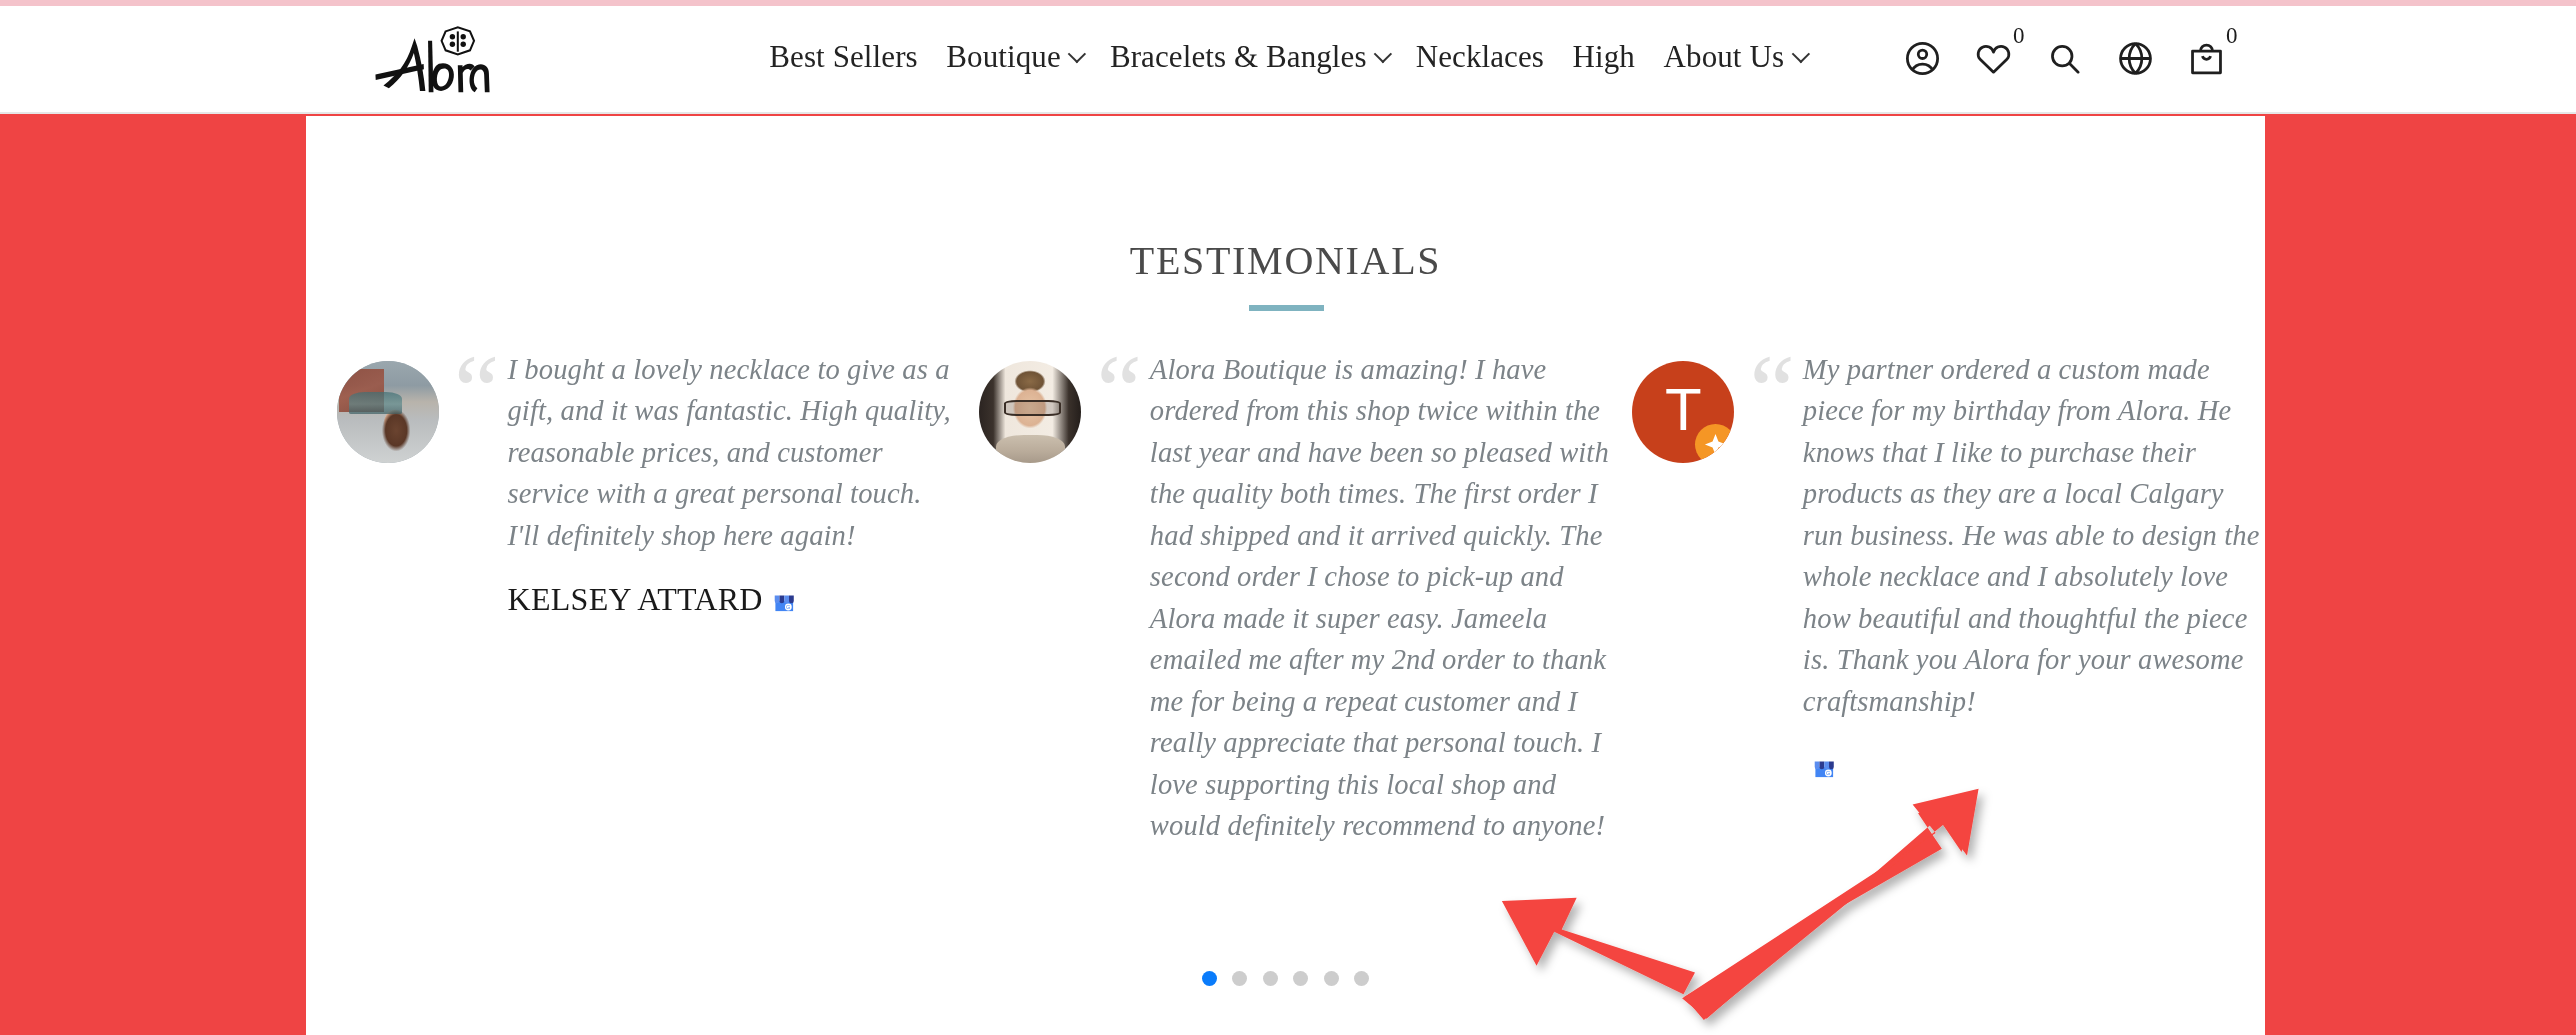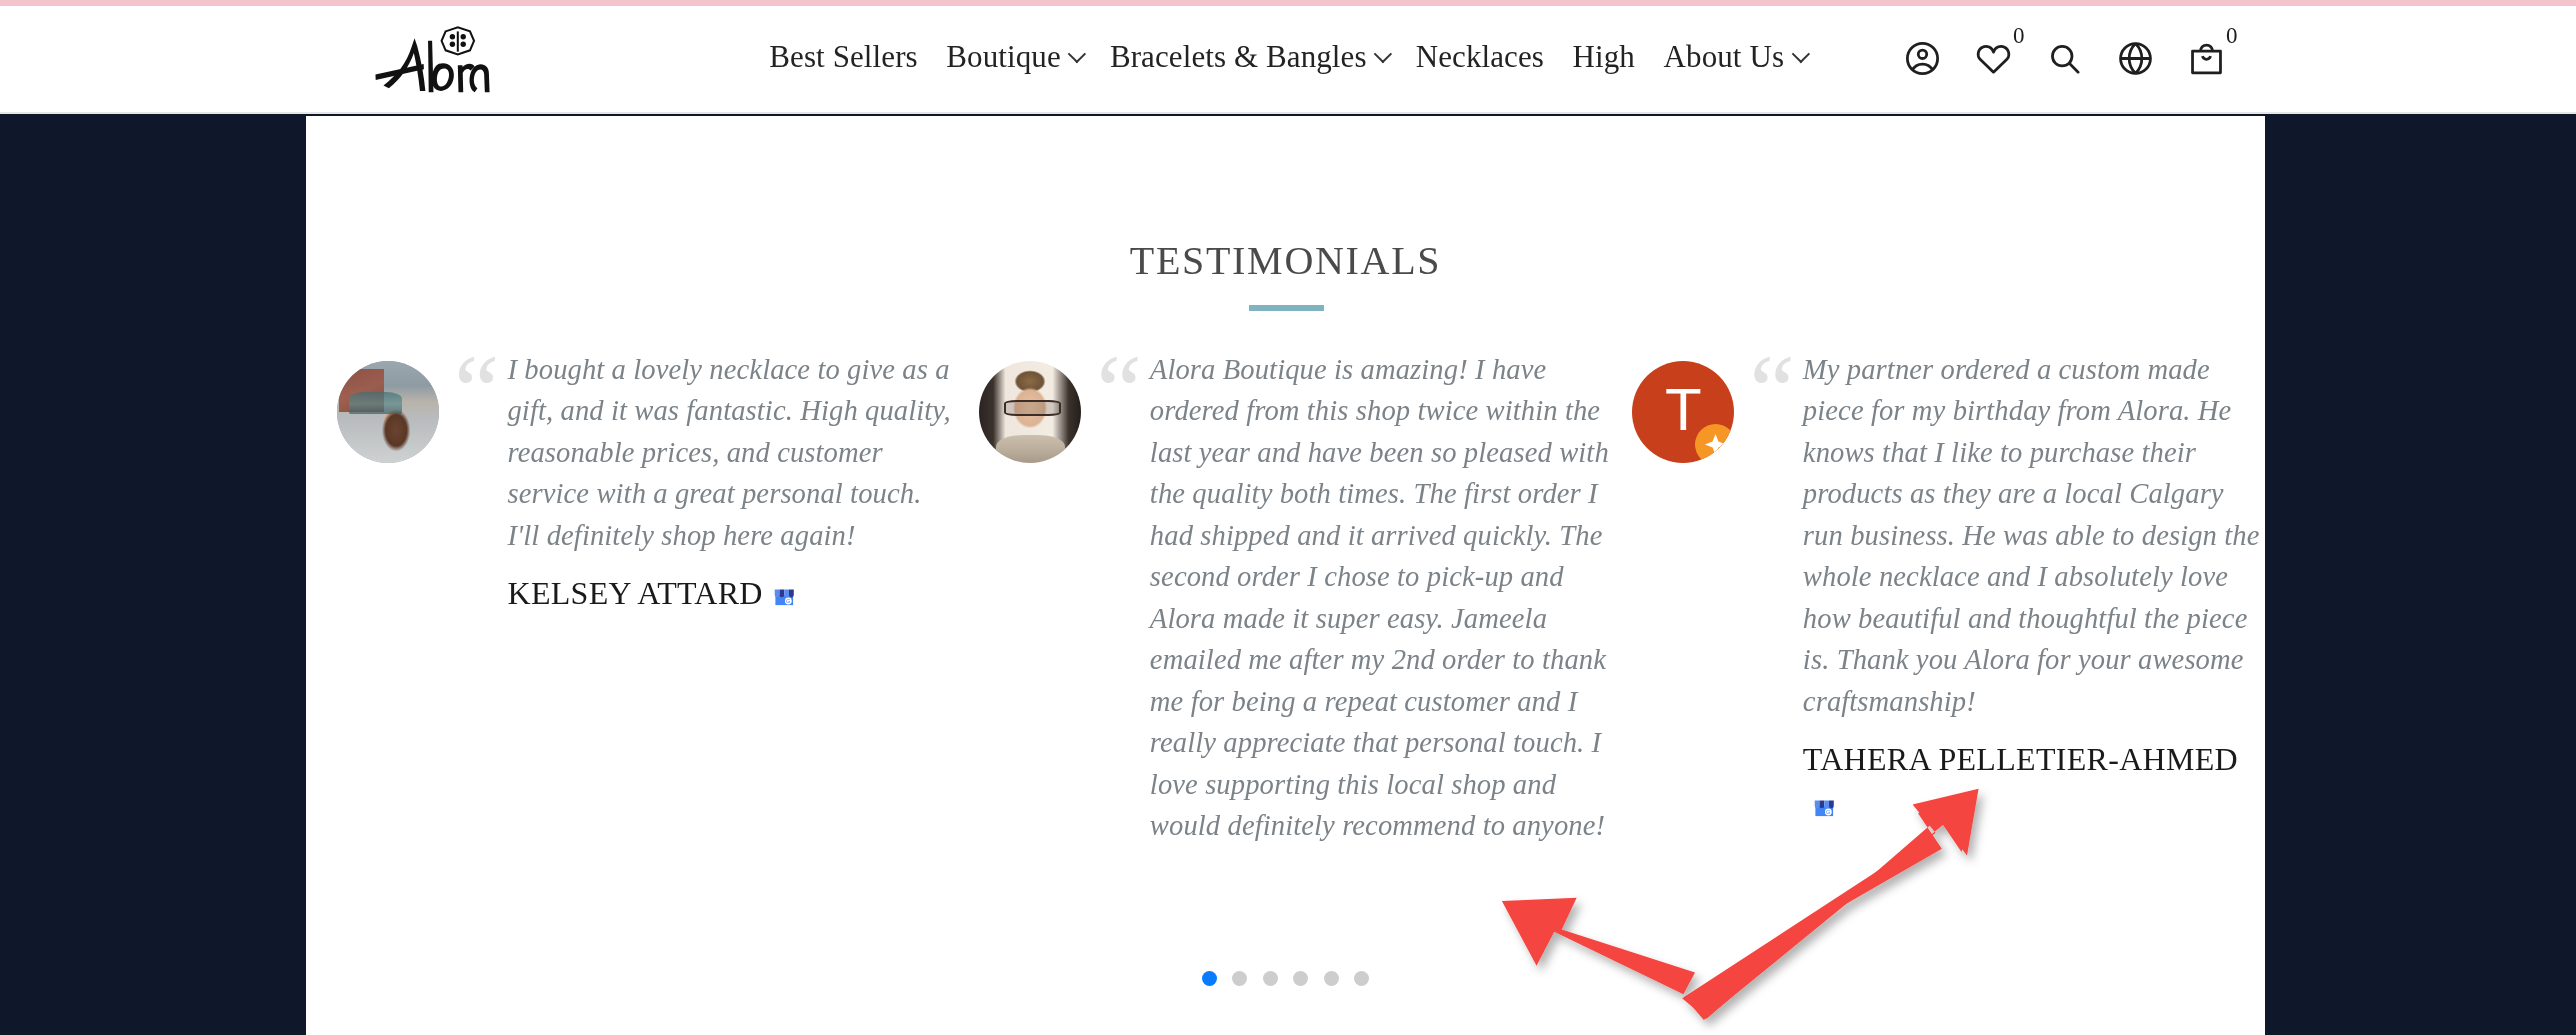--- a/index.html
+++ b/index.html
@@ -9,21 +9,21 @@
     height: 1035px;
     overflow: hidden;
     background: #f7f7f7;
     font-family: "Liberation Serif", serif;
   }
 
   .page {
     position: relative;
     width: 2576px;
     height: 1035px;
-    background: #0f172a;
+    background: #ef4444;
   }
 
   
   .topbar {
     position: absolute;
     top: 0; left: 0;
     width: 2576px;
     height: 6.1px;
     background: #f4c3cb;
   }
@@ -187,21 +187,21 @@
   .quote-text {
     font-family: Liberation Serif, serif;
     font-style: italic;
     font-size: 28.6px;
     line-height: 1.45;
     color: #7c8388;
     letter-spacing: 0.1px;
   }
 
   .author {
-    margin-top: 15px;
+    margin-top: 21px;
     font-family: "Liberation Serif", serif;
     font-size: 32px;
     color: #1a1a1a;
     letter-spacing: 0.3px;
     line-height: 1.42;
   }
 
   .gbadge {
     display: inline-block;
     vertical-align: -4.1px;
@@ -460,21 +460,21 @@
                   <path d="M12 2.6 14.6 9.4 21.4 12 14.6 14.6 12 21.4 9.4 14.6 2.6 12 9.4 9.4Z" fill="#ffffff"></path>
                 </svg>
             </span>
           </div>
         </div>
         <div class="quote-col">
           <div class="qmark">“</div>
           <div class="qbody">
             <div class="quote-text">My partner ordered a custom made piece for my birthday from Alora. He knows that I like to purchase their products as they are a local Calgary run business. He was able to design the whole necklace and I absolutely love how beautiful and thoughtful the piece is. Thank you Alora for your awesome craftsmanship!</div>
             <div class="author">
-              <span>TAHERA PELLETIER-AHMED</span><span class="gbadge"><svg viewBox="0 0 36 36" style="font-size:47px">
+              <span class="gbadge"><svg viewBox="0 0 36 36" style="font-size:47px">
                     <rect x="5" y="16" width="26" height="15" fill="#4285f4"></rect>
                     <path d="M4 8h7v8a3.5 3.5 0 0 1-7 0Z" fill="#5b8def"></path>
                     <path d="M11 8h7v8a3.5 3.5 0 0 1-7 0Z" fill="#2b3a8f"></path>
                     <path d="M18 8h7v8a3.5 3.5 0 0 1-7 0Z" fill="#5b8def"></path>
                     <path d="M25 8h7v8a3.5 3.5 0 0 1-7 0Z" fill="#2b3a8f"></path>
                     <circle cx="24" cy="25" r="5" fill="#fff"></circle>
                     <text x="24" y="28" font-family="Liberation Sans, sans-serif" font-size="8" fill="#4285f4" text-anchor="middle">G</text>
                   </svg></span>
             </div>
           </div>

